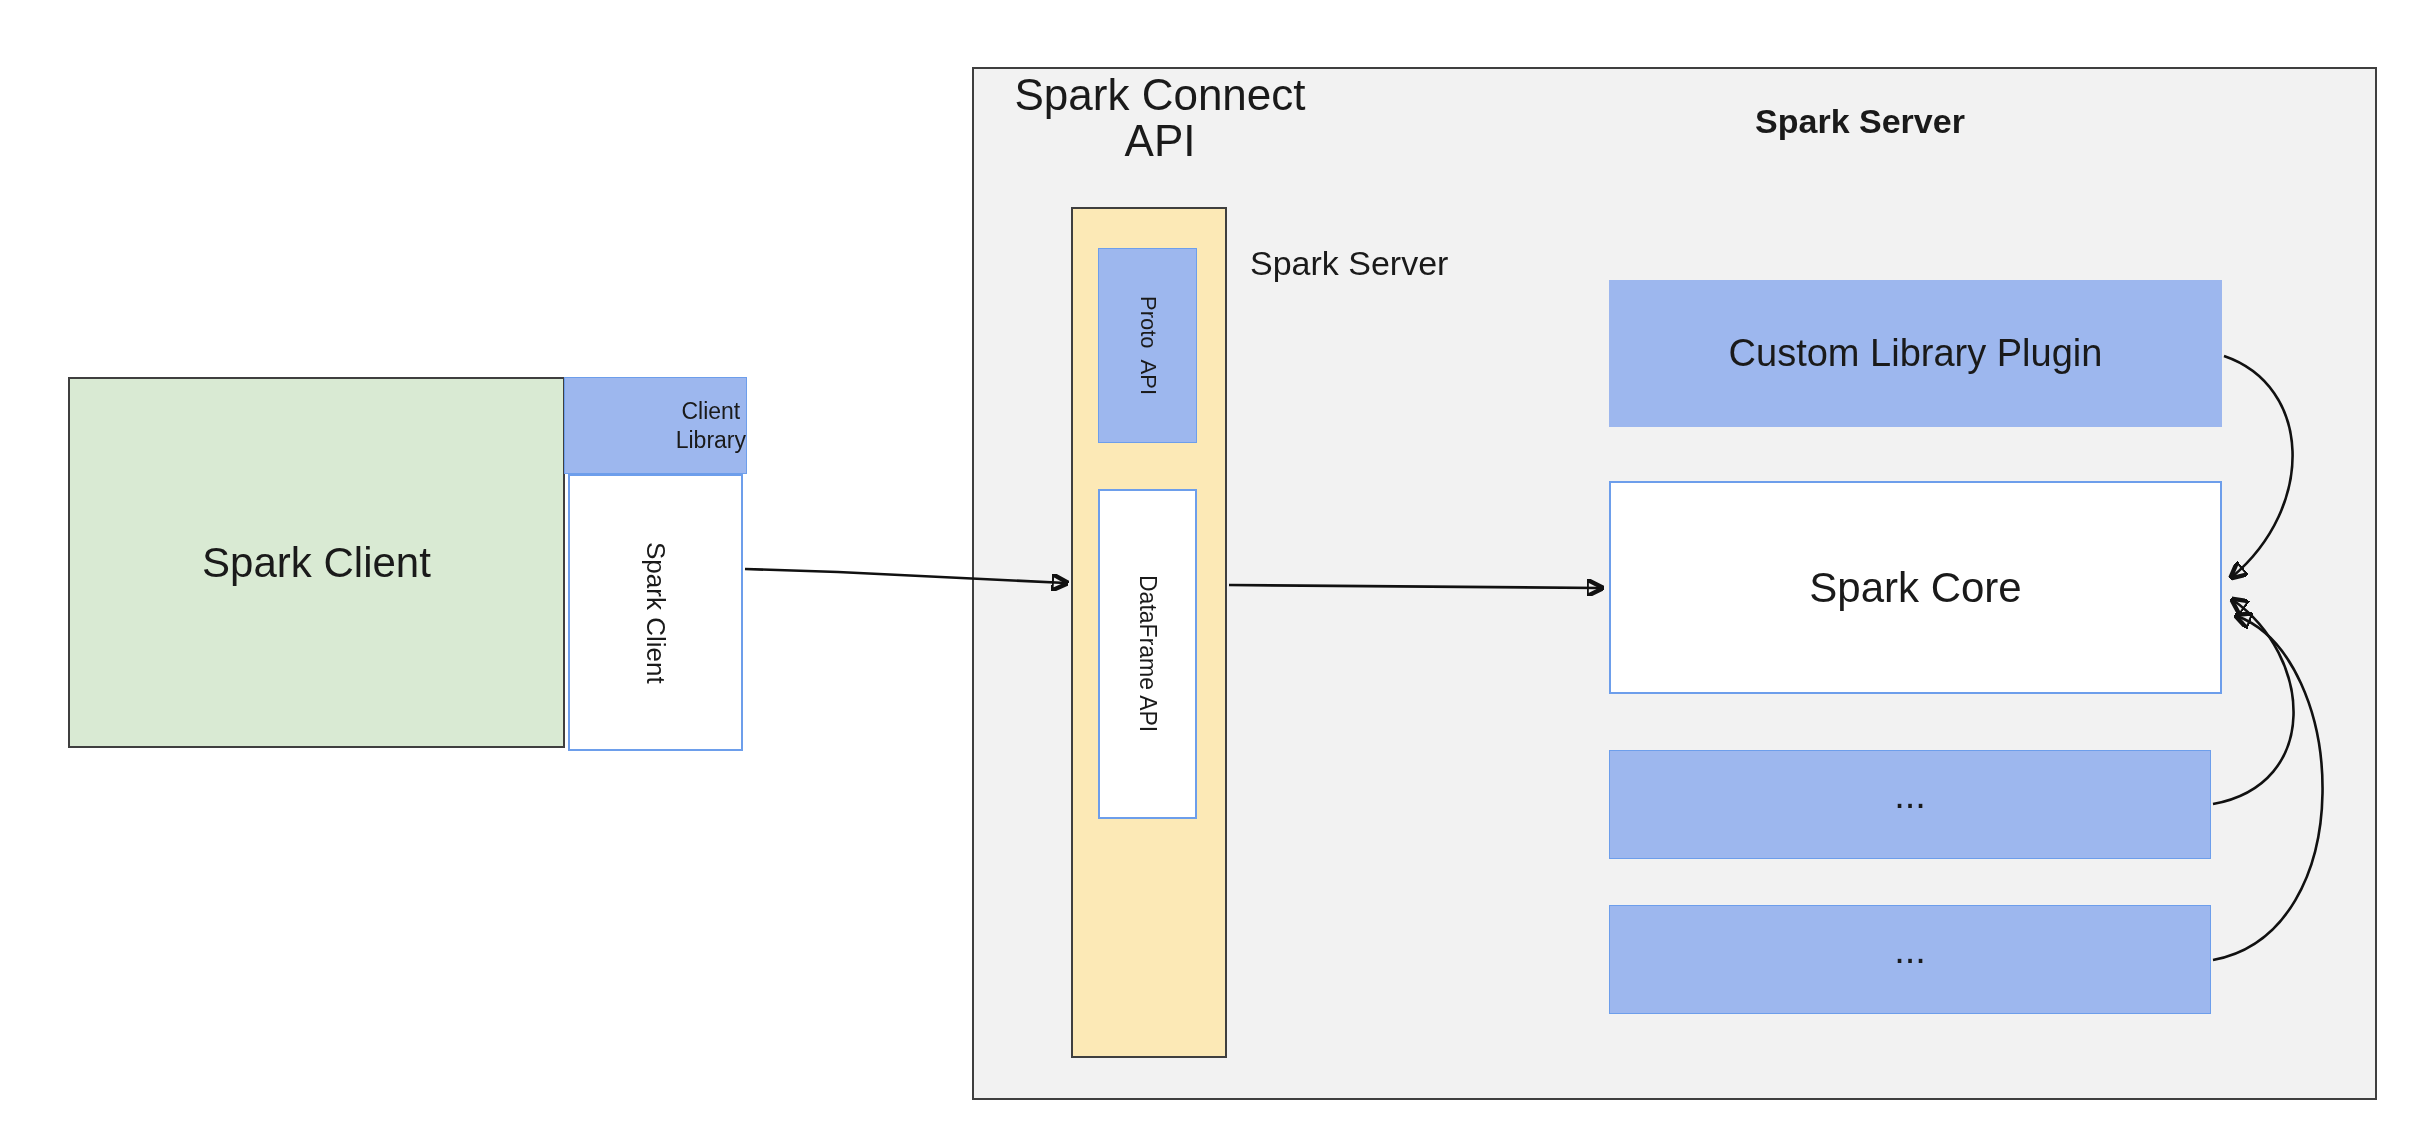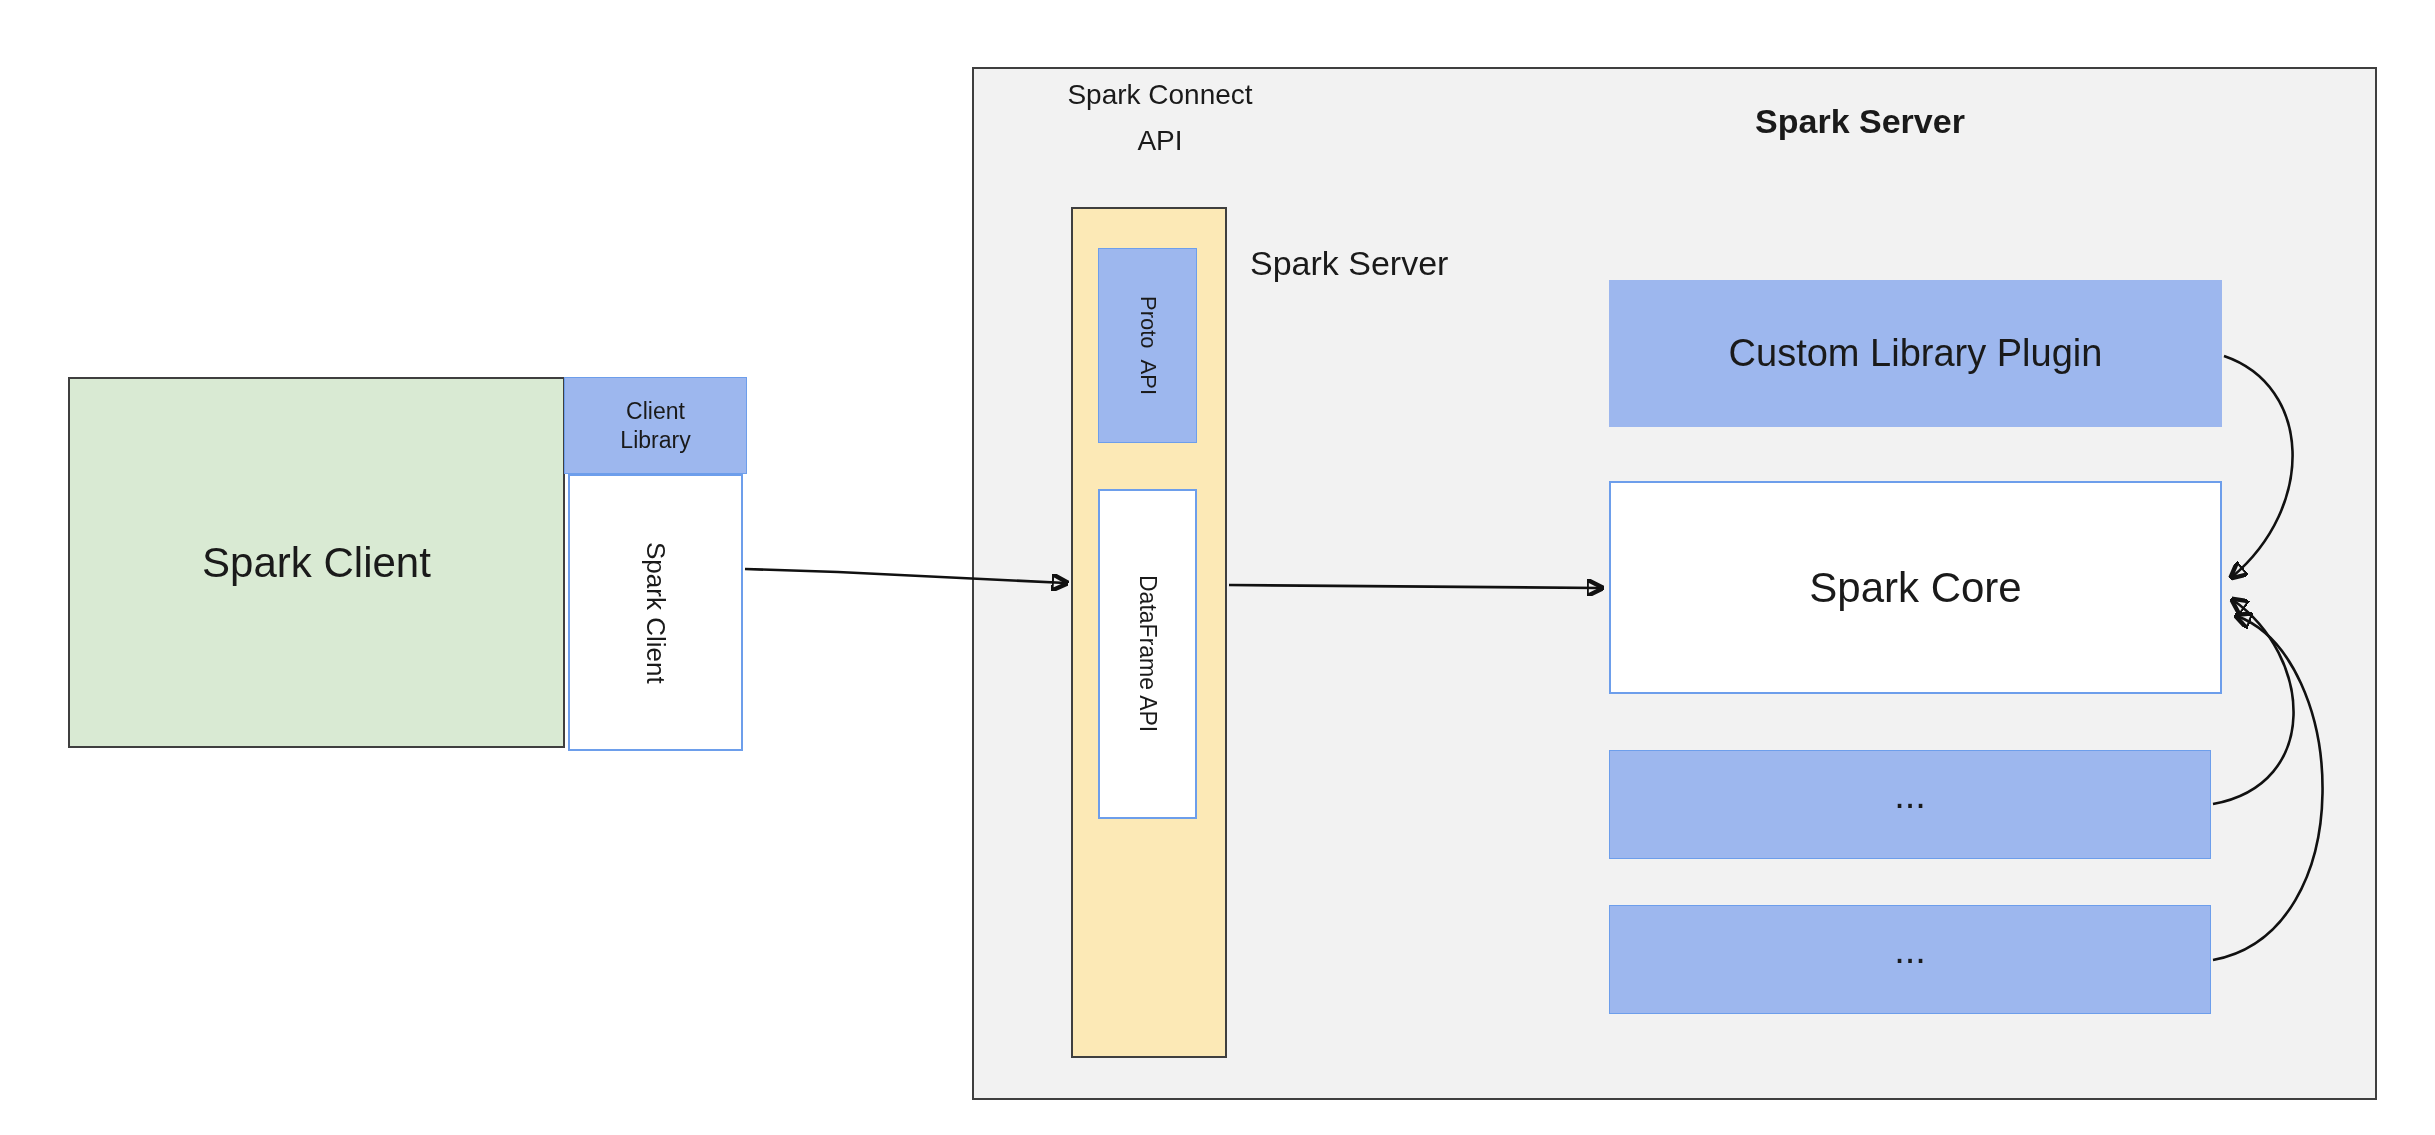--- a/index.html
+++ b/index.html
@@ -18,29 +18,29 @@
     background:#ffffff;
     font-family:"Liberation Sans", sans-serif;
     color:var(--text);
     overflow:hidden;
   }
   .box{position:absolute;box-sizing:border-box;display:flex;align-items:center;justify-content:center;text-align:center;}
   .col{display:flex;flex-direction:column;align-items:center;justify-content:center;}
 
   
   .green-box{left:68px;top:377px;width:497px;height:371px;background:var(--green-fill);border:2px solid var(--box-border-dark);font-size:42px;line-height:56px;}
-  .client-package{left:564px;top:377px;width:183px;height:97px;background:var(--blue-fill);border:1.5px solid var(--blue-border);font-size:23px;line-height:29px;z-index:2;}
+  .client-package{left:564px;top:377px;width:183px;height:97px;background:var(--blue-fill);border:1.5px solid var(--blue-border);font-size:23px;line-height:29px;z-index:2;justify-content:flex-end;}
   .spark-client-box{left:568px;top:474px;width:175px;height:277px;background:#ffffff;border:2px solid var(--blue-border);z-index:2;}
   .vtext{writing-mode:vertical-rl;text-orientation:mixed;white-space:pre;}
   .spark-client-box .vtext{font-size:26px;}
 
   
   .gray-box{left:972px;top:67px;width:1405px;height:1033px;background:var(--gray-fill);border:2px solid var(--box-border-dark);z-index:0;}
 
-  .connect-api-label{left:950px;top:72px;width:420px;font-size:28px;line-height:46px;text-align:center;z-index:3;}
+  .connect-api-label{left:950px;top:72px;width:420px;font-size:44px;line-height:46px;text-align:center;z-index:3;}
   .server-title{left:1650px;top:102px;width:420px;font-size:34px;font-weight:700;text-align:center;z-index:3;}
 
   
   .yellow-box{left:1071px;top:207px;width:156px;height:851px;background:var(--yellow-fill);border:2px solid var(--box-border-dark);z-index:1;}
   .proto-box{left:1098px;top:248px;width:99px;height:195px;background:var(--blue-fill);border:1.5px solid var(--blue-border);z-index:2;font-size:22px;}
   .dataframe-box{left:1098px;top:489px;width:99px;height:330px;background:#ffffff;border:2px solid var(--blue-border);z-index:2;font-size:23px;}
   .server-library-label{left:1250px;top:240px;width:330px;font-size:34px;line-height:46px;text-align:left;z-index:3;}
   .server-library-label .line{display:block;}
 
   

